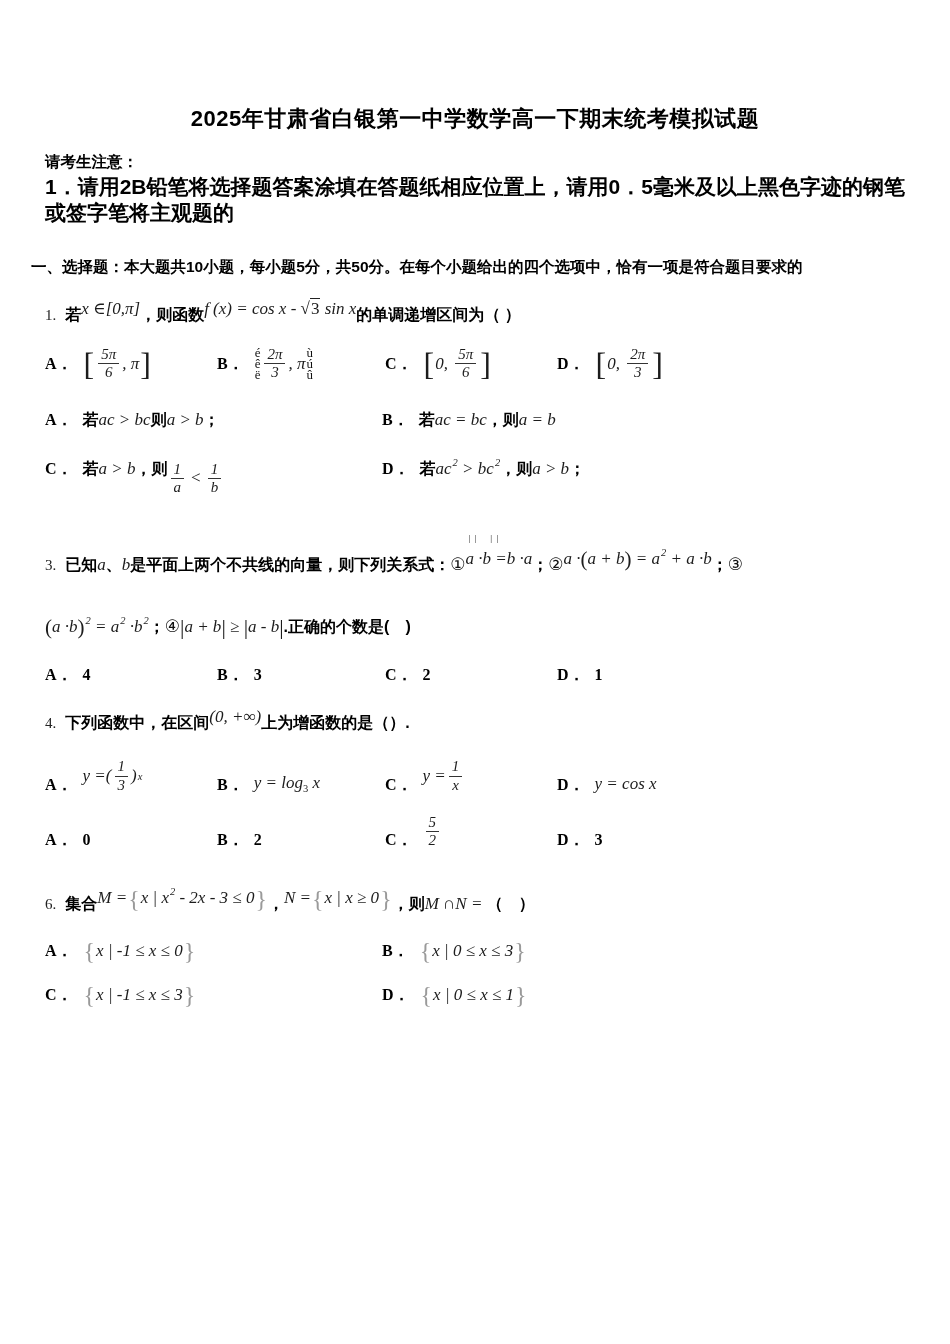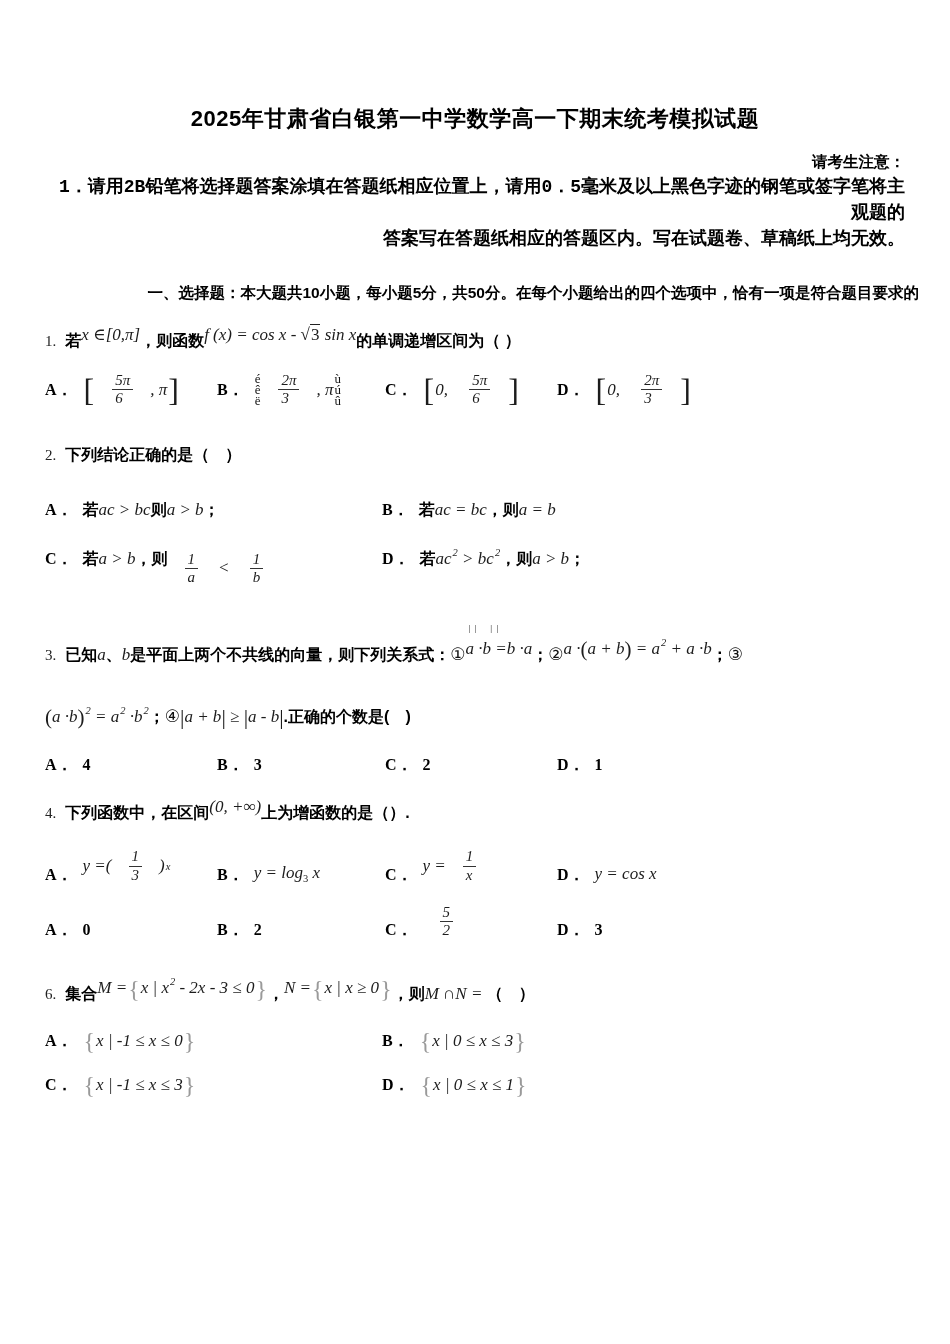--- a/index.html
+++ b/index.html
@@ -1,39 +1,39 @@
 <!DOCTYPE html>
 <html><head>
 <meta charset="utf-8">
 <style>
   html,body{margin:0;padding:0;background:#fff;}
   .page{position:relative;width:950px;height:1344px;background:#fff;color:#000;overflow:hidden;
         font-family:"Liberation Sans","DejaVu Sans",sans-serif;}
   
-  .cn{font-family:"Liberation Sans","DejaVu Sans",sans-serif;font-weight:700;color:#000;white-space:pre-wrap;text-align:right;}
+  .cn{font-family:"Liberation Sans","DejaVu Sans",sans-serif;font-weight:700;color:#000;white-space:pre-wrap;}
   .ci{font-family:"Liberation Sans","DejaVu Sans",sans-serif;font-weight:400;font-size:17px;color:#111;}
   
   .m{font-family:"Liberation Serif","DejaVu Serif",serif;font-style:italic;font-weight:400;color:#1c1c1c;font-size:17px;white-space:pre-wrap;}
   .up{vertical-align:6px;margin-top:16px;}
   .qn{font-family:"Liberation Serif","DejaVu Serif",serif;font-style:normal;font-size:15px;color:#222;margin-right:9px;}
   .title{margin:0;padding:104px 26px 0;text-align:center;font-size:22px;font-weight:700;letter-spacing:0.5px;}
   .nh{margin:16px 45px 0;font-size:15.5px;line-height:24px;}
-  .nl{margin:0 45px;font-size:18px;line-height:26px;font-family:Liberation Mono, monospace;}
+  .nl{margin:0 45px;font-size:21px;line-height:26px;}
   .sec{margin:30px 31px 0;font-size:15.5px;line-height:22px;}
   .stem{margin:0 45px;font-size:16px;line-height:34px;}
   .opts{display:grid;margin-left:45px;align-items:center;}
   .g4{grid-template-columns:172px 168px 172px auto;}
   .g2{grid-template-columns:337px auto;}
   .opt{display:flex;align-items:center;}
   .ob{align-items:baseline;}
   .oe{align-items:flex-end;}
   .ol{font-family:"Liberation Serif","DejaVu Serif",serif;font-weight:700;font-style:normal;font-size:16px;margin-right:10px;line-height:1.15;white-space:pre;}
   .ovv{font-family:"Liberation Serif","DejaVu Serif",serif;font-weight:700;font-size:16px;line-height:1.15;}
   .mx{display:inline-flex;align-items:center;}
-  .fr{display:inline-flex;flex-direction:column;vertical-align:middle;margin:0 17px;font-size:15px;line-height:1.15;font-style:italic;}
+  .fr{display:inline-flex;flex-direction:column;text-align:center;vertical-align:middle;margin:0 3px;font-size:15px;line-height:1.15;font-style:italic;}
   .fn{display:block;padding:0 3px;}
   .fd{display:block;border-top:1.3px solid #333;padding:0 3px;}
   .fcl{display:inline-flex;align-items:center;vertical-align:4px;}
   .bk{font-style:normal;font-size:32px;font-weight:400;line-height:0;margin:0 1px;}
   .cs{display:inline-flex;flex-direction:column;font-style:normal;font-size:13px;line-height:11px;margin:0 1px;color:#111;}
   .sp{font-size:10.5px;vertical-align:8px;font-style:italic;margin-left:1px;}
   .sb{font-size:10.5px;vertical-align:-4px;font-style:normal;}
   .ab{font-style:normal;font-size:22px;font-weight:300;vertical-align:-2px;line-height:0;}
   .gb{color:#9a9a9a;font-style:normal;font-size:24px;font-weight:300;vertical-align:middle;line-height:0;margin:0 1px;}
   .bigp{font-style:normal;font-size:21px;vertical-align:-2px;line-height:0;}
@@ -45,21 +45,20 @@
 </style>
 </head>
 <body>
 
 <div class="page">
 
   <h1 class="title cn">2025年甘肃省白银第一中学数学高一下期末统考模拟试题</h1>
 
   <p class="nh cn">请考生注意：</p>
   <p class="nl cn">1．请用2B铅笔将选择题答案涂填在答题纸相应位置上，请用0．5毫米及以上黑色字迹的钢笔或签字笔将主观题的</p>
-  <p class="nl cn">答案写在答题纸相应的答题区内。写在试题卷、草稿纸上均无效。</p>
 
   <p class="sec cn">一、选择题：本大题共10小题，每小题5分，共50分。在每个小题给出的四个选项中，恰有一项是符合题目要求的</p>
 
   <div>
     <div class="stem" style="margin-top:14px">
       <span class="qn">1.</span><span class="cn">若</span><span class="m up">x ∈[0,π]</span><span class="cn">，则函数</span><span class="m up"><span>f (x) = cos x - </span><span class="rs">√</span><span class="rb">3</span><span> sin x</span></span><span class="cn">的单调递增区间为（ ）</span>
     </div>
     <div class="opts g4" style="margin-top:14px">
       <div class="opt">
         <span class="ol">A．</span>
@@ -74,23 +73,20 @@
         <span class="m mx"><span class="bk">[</span><span>0, </span><span class="fr"><span class="fn">5π</span><span class="fd">6</span></span><span class="bk">]</span></span>
       </div>
       <div class="opt">
         <span class="ol">D．</span>
         <span class="m mx"><span class="bk">[</span><span>0, </span><span class="fr"><span class="fn">2π</span><span class="fd">3</span></span><span class="bk">]</span></span>
       </div>
     </div>
   </div>
 
   <div>
-    <div class="stem" style="margin-top:30px">
-      <span class="qn">2.</span><span class="cn">下列结论正确的是（　）</span>
-    </div>
     <div class="opts g2 ob" style="margin-top:12px">
       <div class="opt ob">
         <span class="ol">A．</span>
         <span class="cn">若</span>
           <span class="m up">ac &gt; bc</span>
           <span class="cn">则</span>
           <span class="m up">a &gt; b</span>
           <span class="cn">；</span>
       </div>
       <div class="opt ob">

